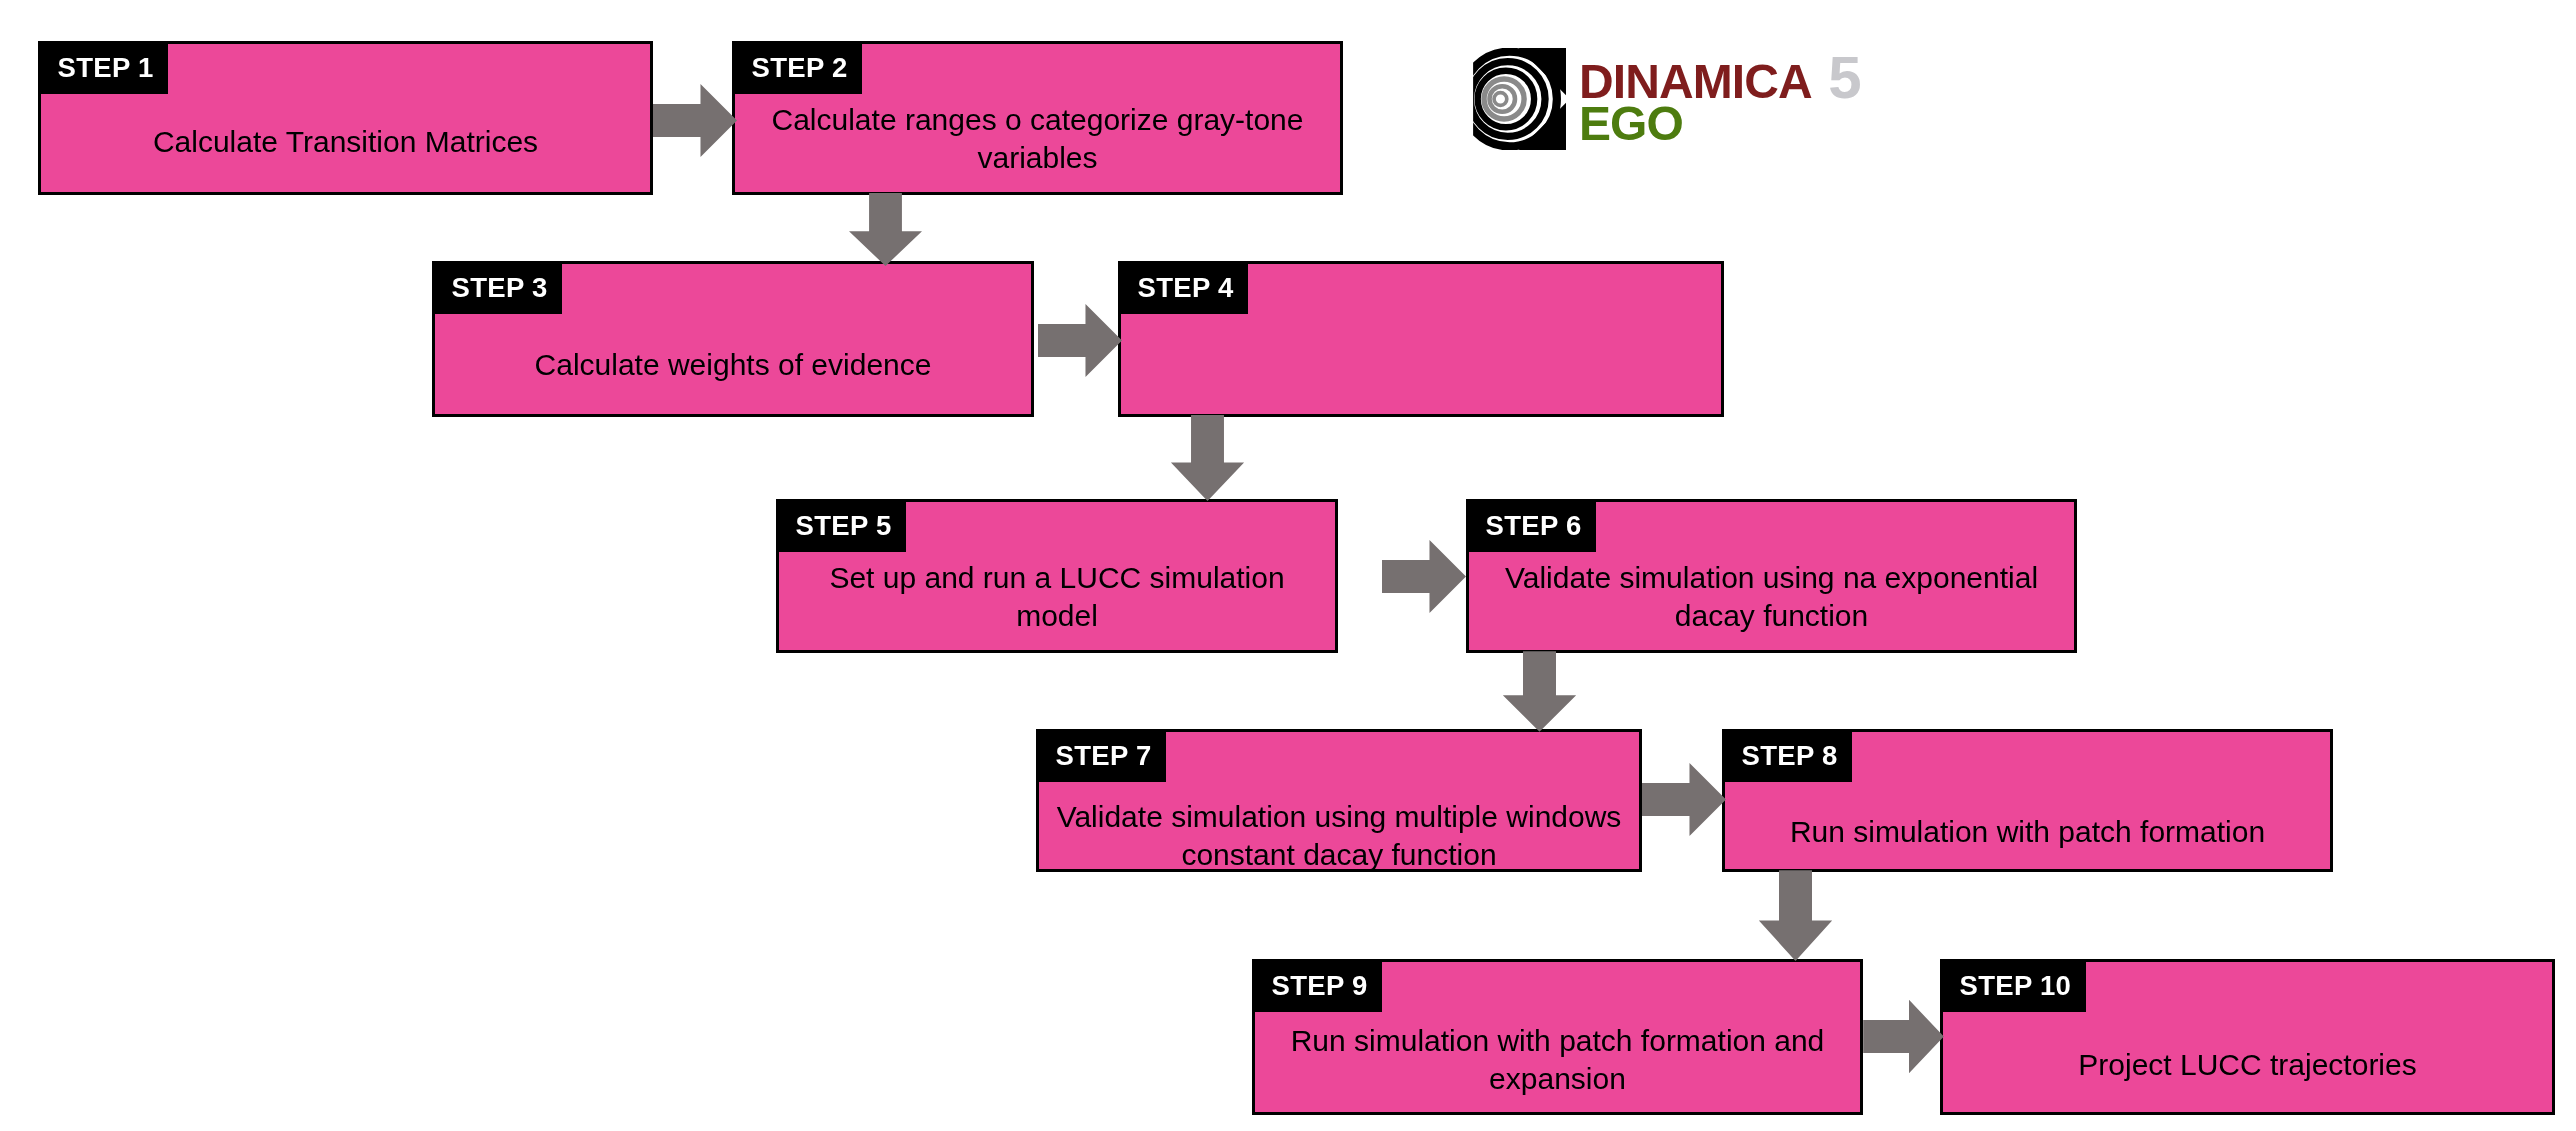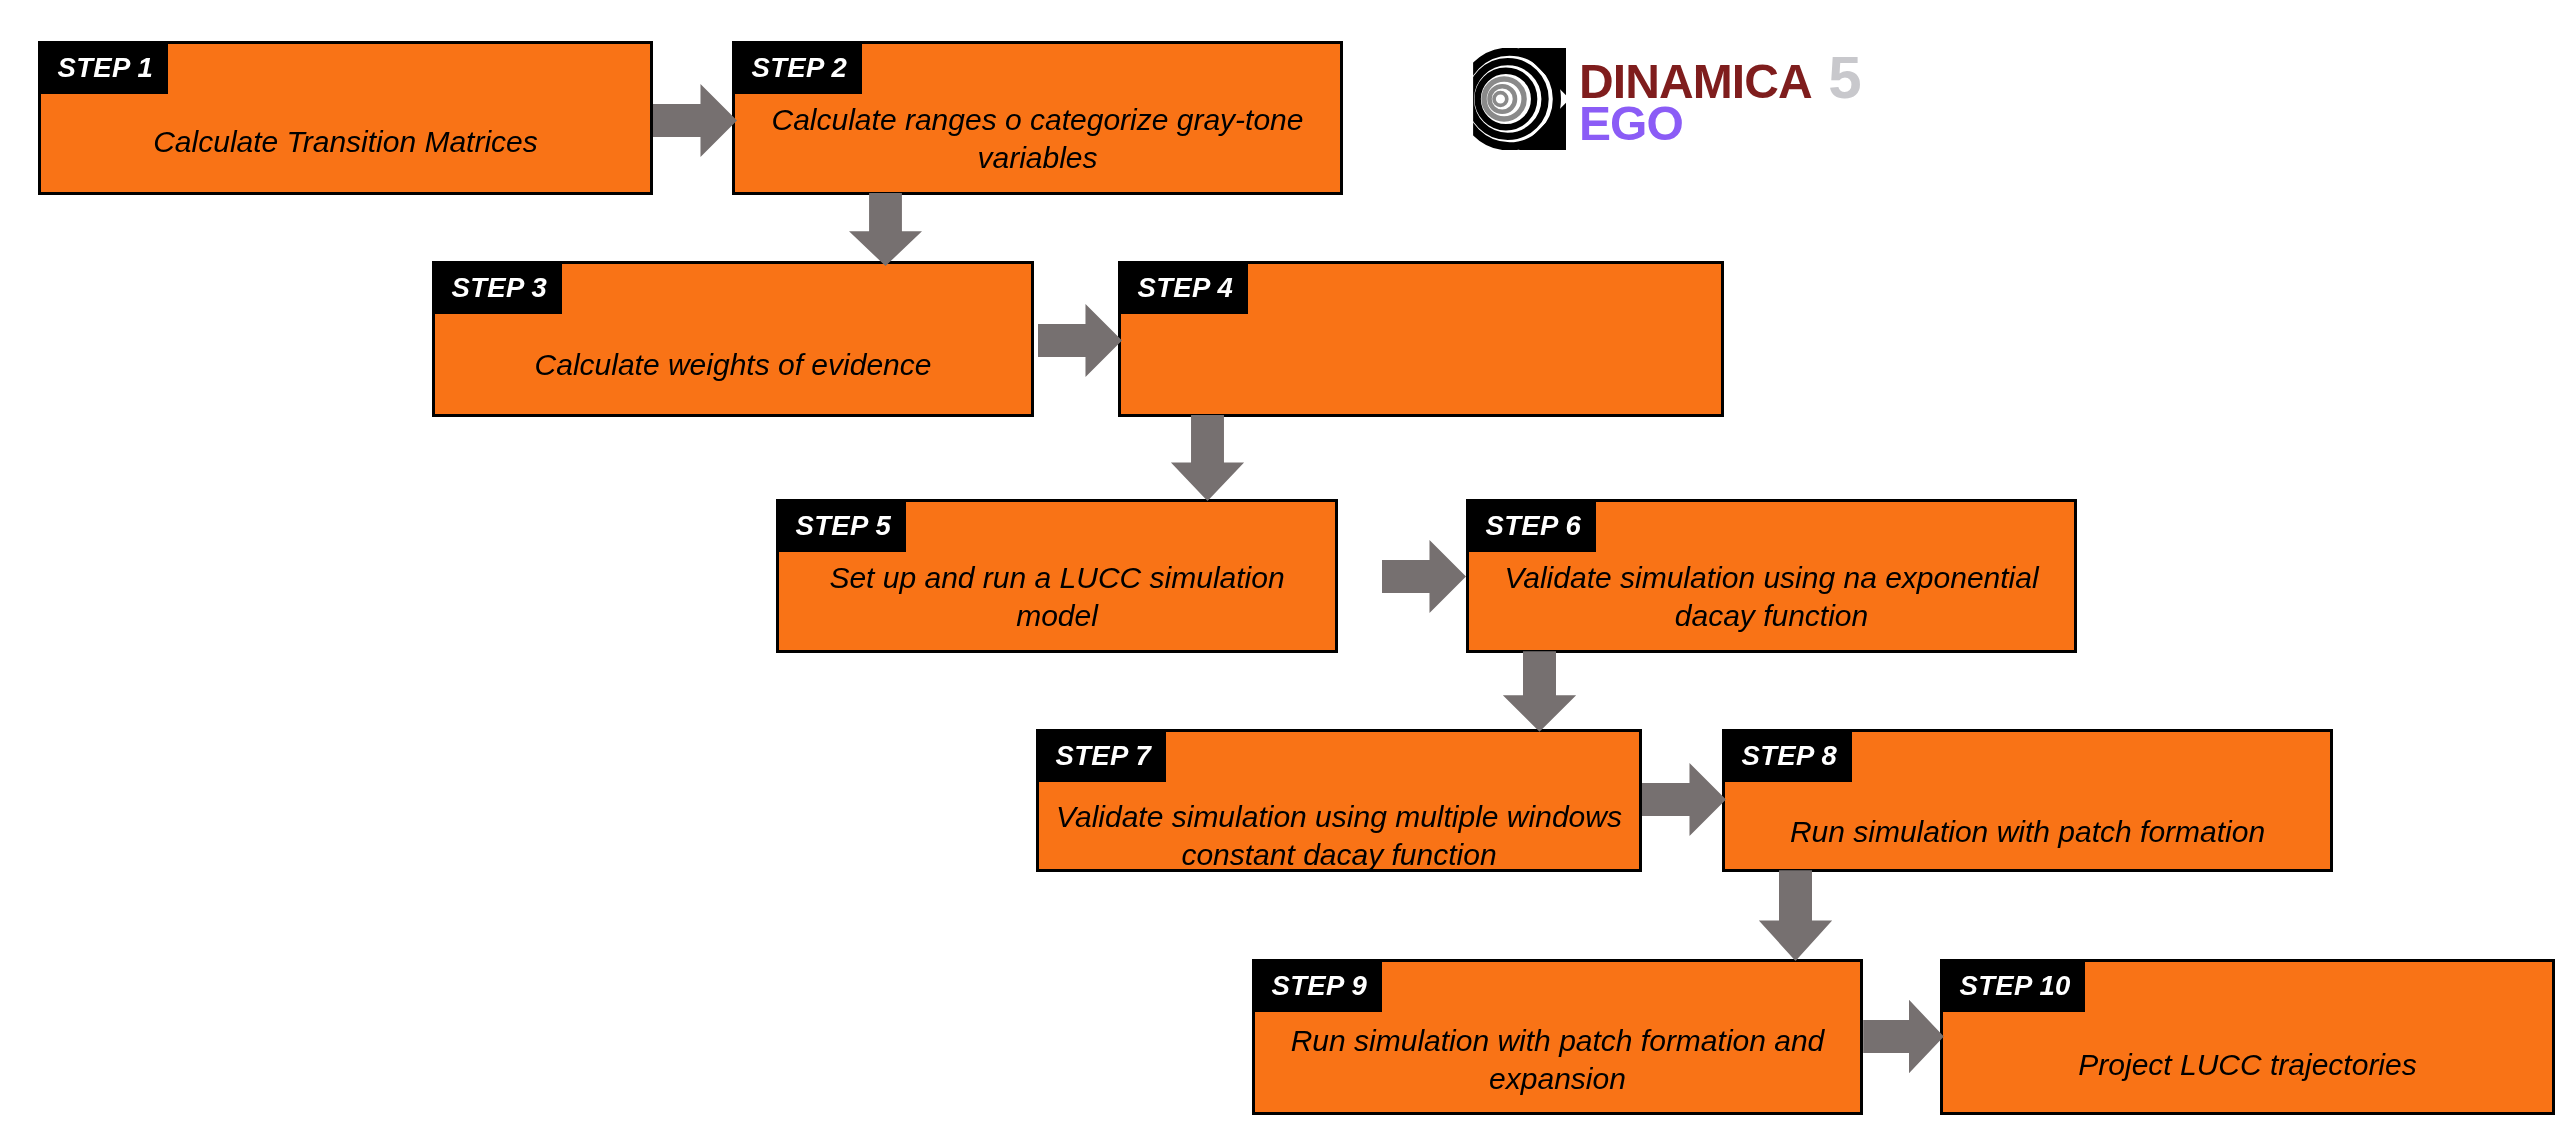--- a/index.html
+++ b/index.html
@@ -18,23 +18,22 @@
     position: absolute;
     left: 0; top: 0;
     width: 2576px;
     height: 1131px;
   }
 
   
   .step-box {
     position: absolute;
     box-sizing: border-box;
-    background: #f97316;
+    background: #ec4899;
     border: 3.7px solid #000000;
-    font-style: italic;
   }
   .step-tab {
     position: absolute;
     left: 0;
     top: 0;
     background: #000000;
     color: #ffffff;
     font-weight: bold;
     font-size: 27.5px;
     line-height: 1;
@@ -99,21 +98,21 @@
     line-height: 0.9;
     color: #c8c8cc;
     margin-left: 16.5px;
   }
   .logo-ego {
     font-family: "Liberation Sans", sans-serif;
     font-weight: bold;
     font-size: 48px;
     line-height: 0.98;
     letter-spacing: -0.9px;
-    color: #8b5cf6;
+    color: #4d7c0f;
     margin-top: -5.5px;
   }
 </style>
 </head>
 <body>
 
 <div id="canvas">
 
   <div class="step-box" style="left:38px; top:41px; width:615px; height:154px;">
     <div class="step-tab">STEP 1</div>

